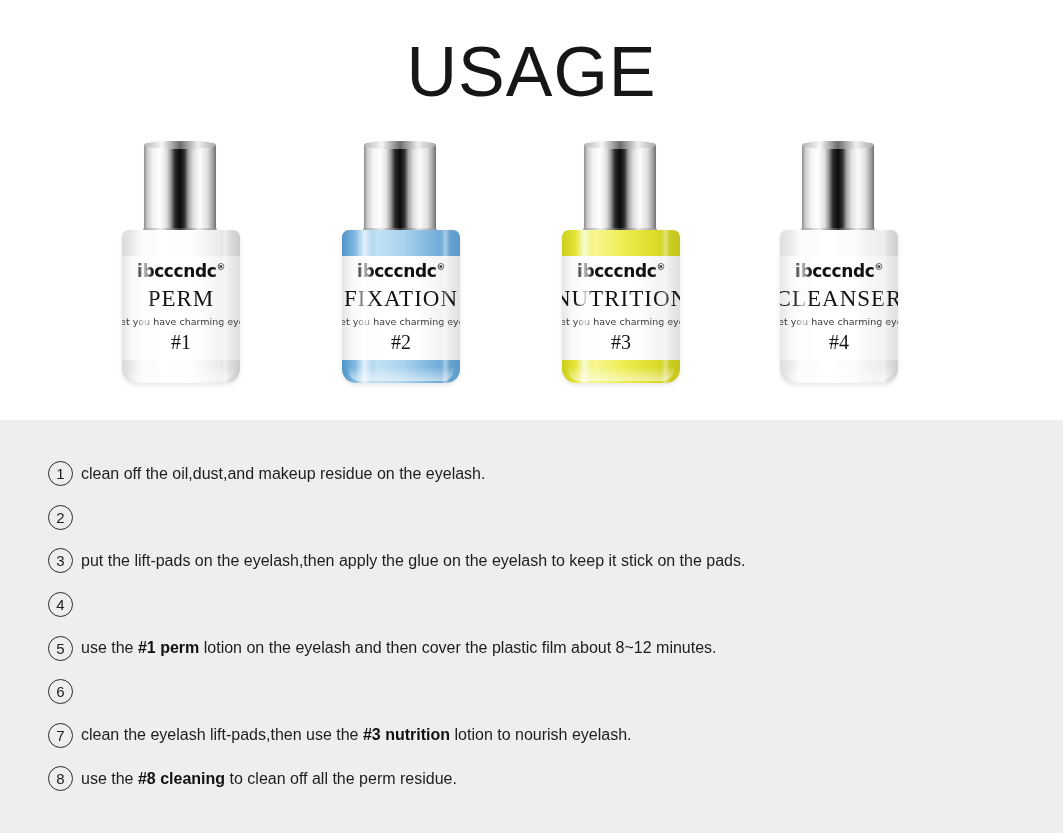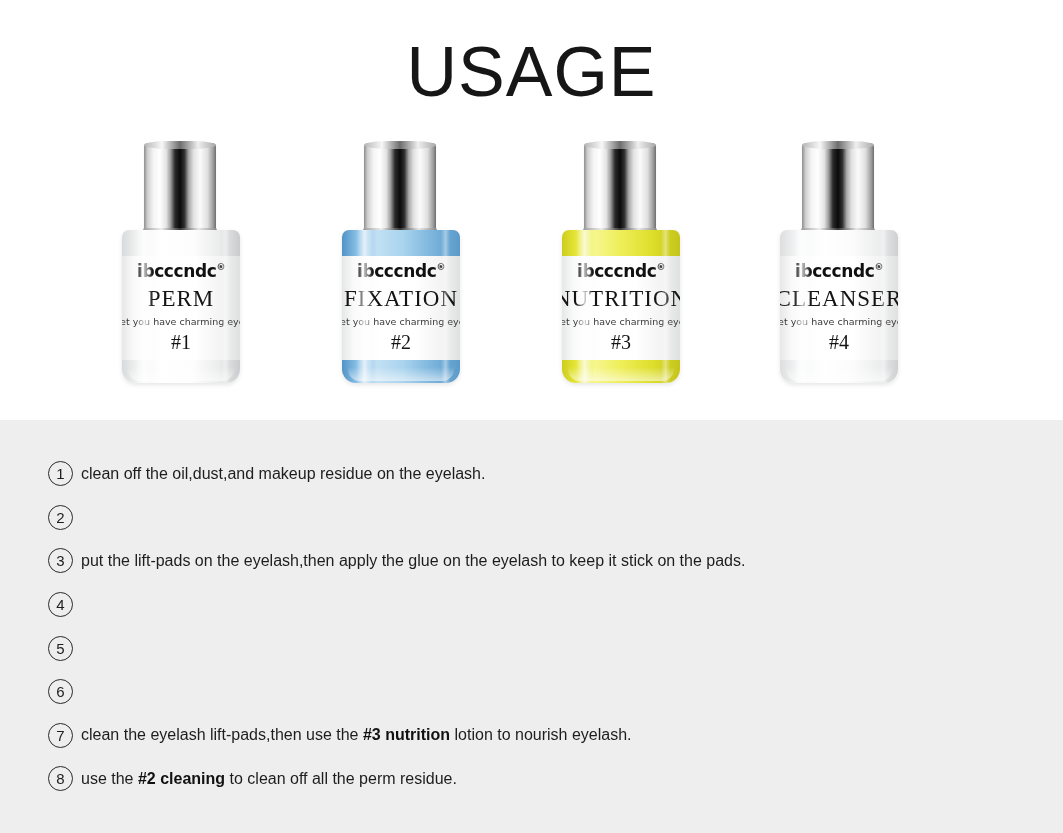--- a/index.html
+++ b/index.html
@@ -421,28 +421,29 @@
         </div>
         <div class="step">
           <div class="circle-num">3</div>
           <div class="step-text"><span>put the lift-pads on the eyelash,then apply the glue on the eyelash to keep it stick on the pads.</span></div>
         </div>
         <div class="step">
           <div class="circle-num">4</div>
         </div>
         <div class="step">
           <div class="circle-num">5</div>
+          <div class="step-text"><span>use the </span><b>#1 perm</b><span> lotion on the eyelash and then cover the plastic film about 8~12 minutes.</span></div>
         </div>
         <div class="step">
           <div class="circle-num">6</div>
         </div>
         <div class="step">
           <div class="circle-num">7</div>
           <div class="step-text"><span>clean the eyelash lift-pads,then use the </span><b>#3 nutrition</b><span> lotion to nourish eyelash.</span></div>
         </div>
         <div class="step">
           <div class="circle-num">8</div>
-          <div class="step-text"><span>use the </span><b>#2 cleaning</b><span> to clean off all the perm residue.</span></div>
+          <div class="step-text"><span>use the </span><b>#8 cleaning</b><span> to clean off all the perm residue.</span></div>
         </div>
       </div>
   </div>
 
 </div>
 
 </body></html>

